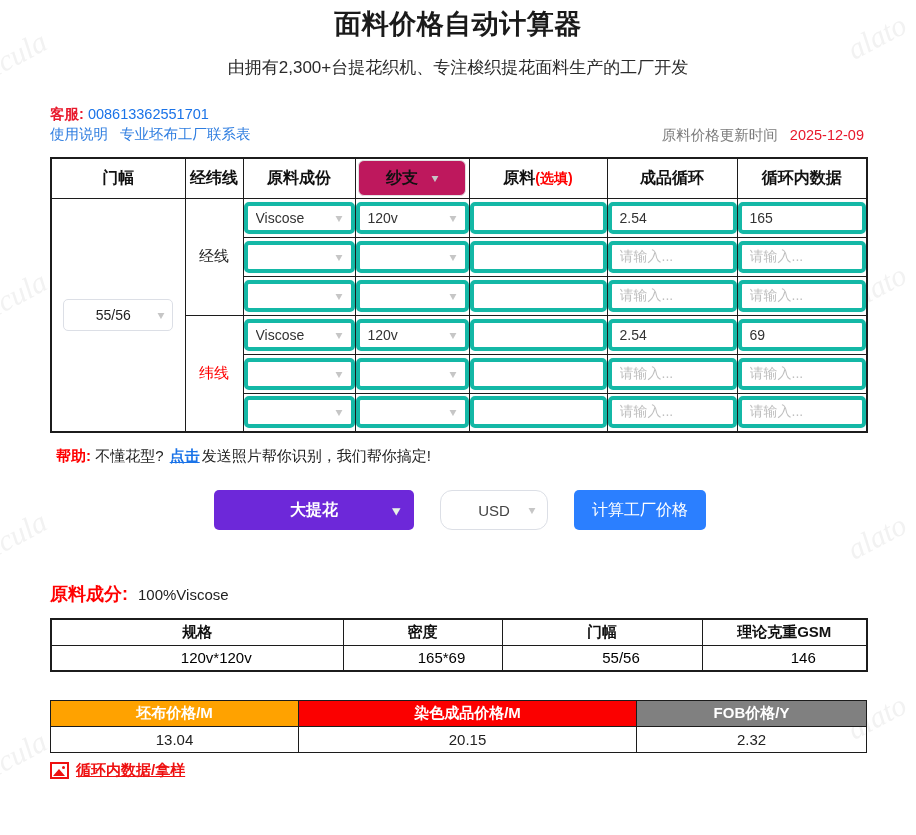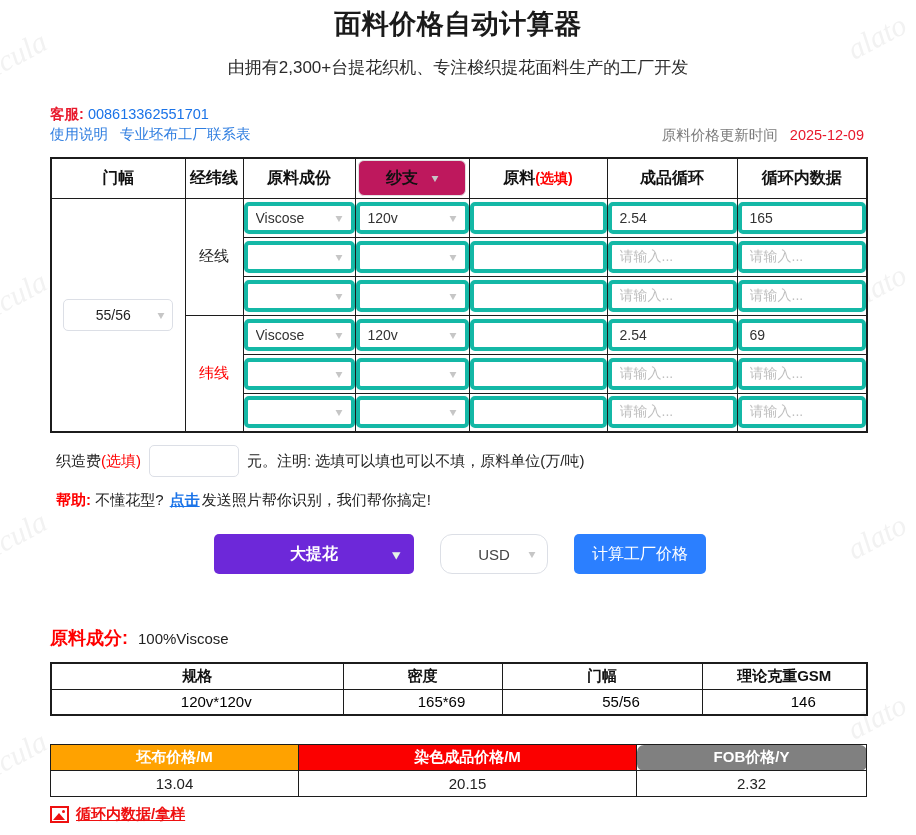--- a/index.html
+++ b/index.html
@@ -573,27 +573,20 @@
             </td>
             <td class="cell-pad">
               <div class="ctl">
                 <span class="val ph">请输入...</span>
               </div>
             </td>
           </tr>
         </tbody>
     </table>
 
-    <div class="fee-row">
-      <span class="fee-label">
-        <span>织造费</span><span class="fee-opt">(选填)</span>
-      </span>
-      <input class="fee-input" type="text" value="" style="">
-      <span class="fee-note">元。注明: 选填可以填也可以不填，原料单位(万/吨)</span>
-    </div>
 
     <div class="help-row">
       <span class="help-label">帮助:</span>
       <span>不懂花型?</span>
       <a href="#" class="help-link">点击</a><span>发送照片帮你识别，我们帮你搞定!</span>
     </div>
 
     <div class="btn-row">
       <button class="btn-green">
         <span>大提花</span>
@@ -639,21 +632,21 @@
     <table class="price-tbl">
       <colgroup>
           <col style="width:248px">
           <col style="width:338px">
           <col style="width:230px">
         </colgroup>
       <thead>
           <tr id="price-head">
             <th style="background: rgb(255, 162, 0);">坯布价格/M</th>
             <th style="background: rgb(251, 0, 0);">染色成品价格/M</th>
-            <th style="background: rgb(128, 128, 128); border-radius: 7px;">FOB价格/Y</th>
+            <th style="background: rgb(128, 128, 128);">FOB价格/Y</th>
           </tr>
         </thead>
       <tbody>
           <tr id="price-body">
             <td>13.04</td>
             <td>20.15</td>
             <td>2.32</td>
           </tr>
         </tbody>
     </table>

